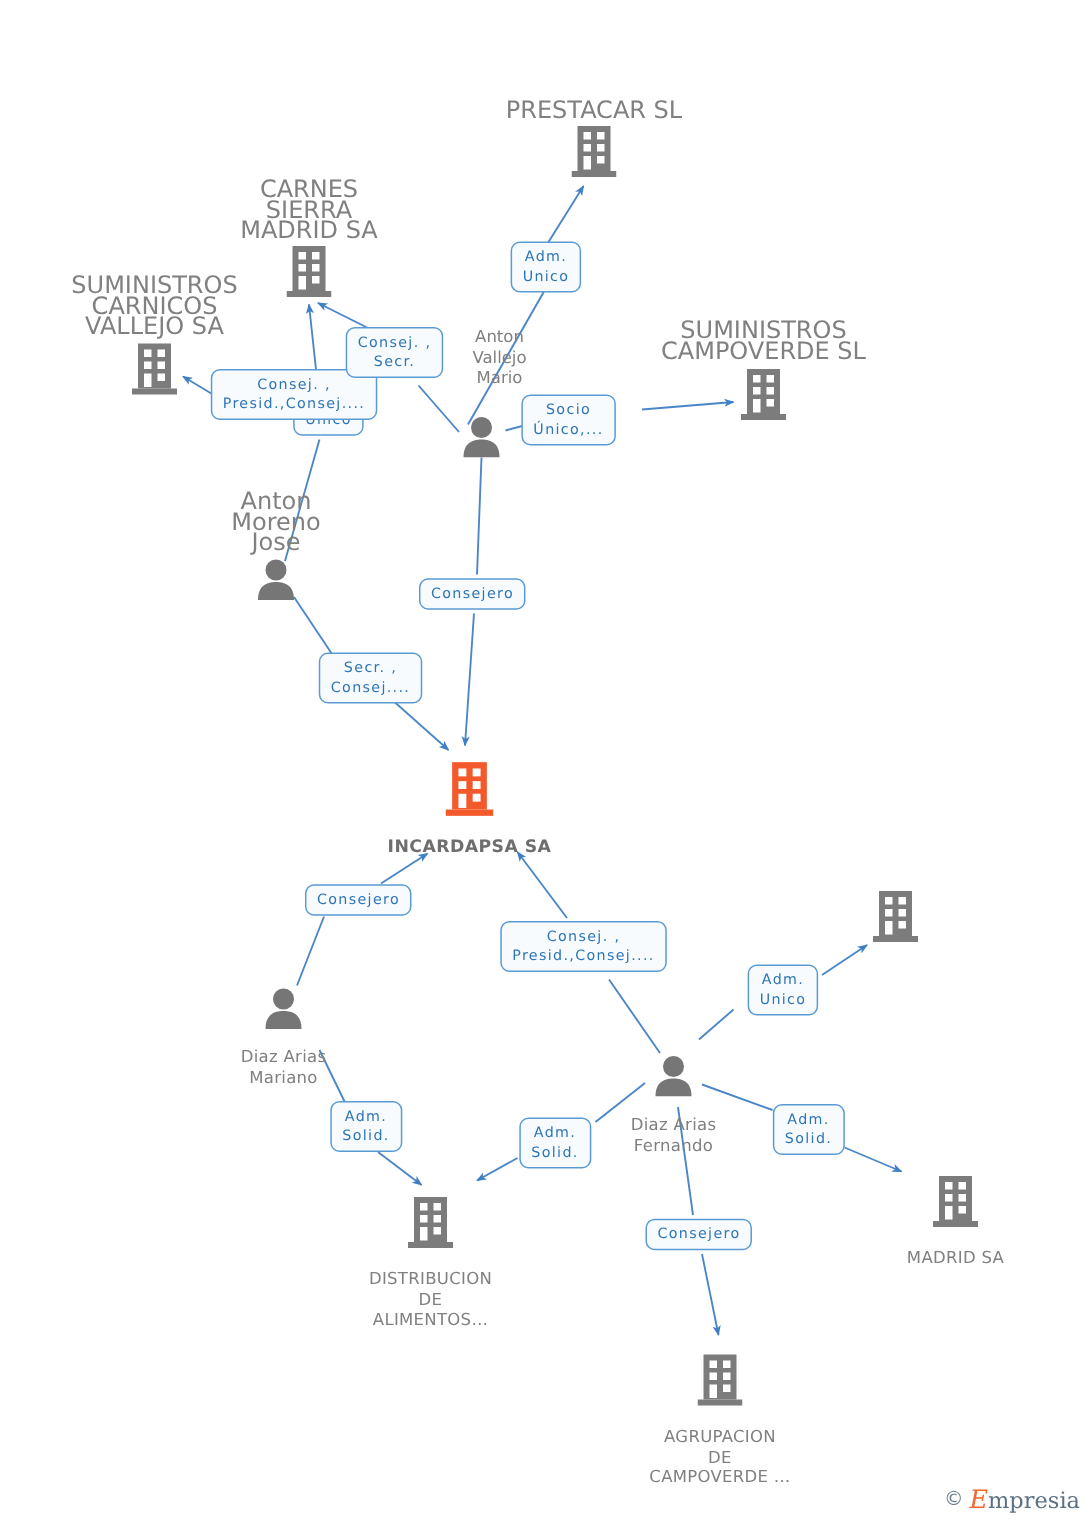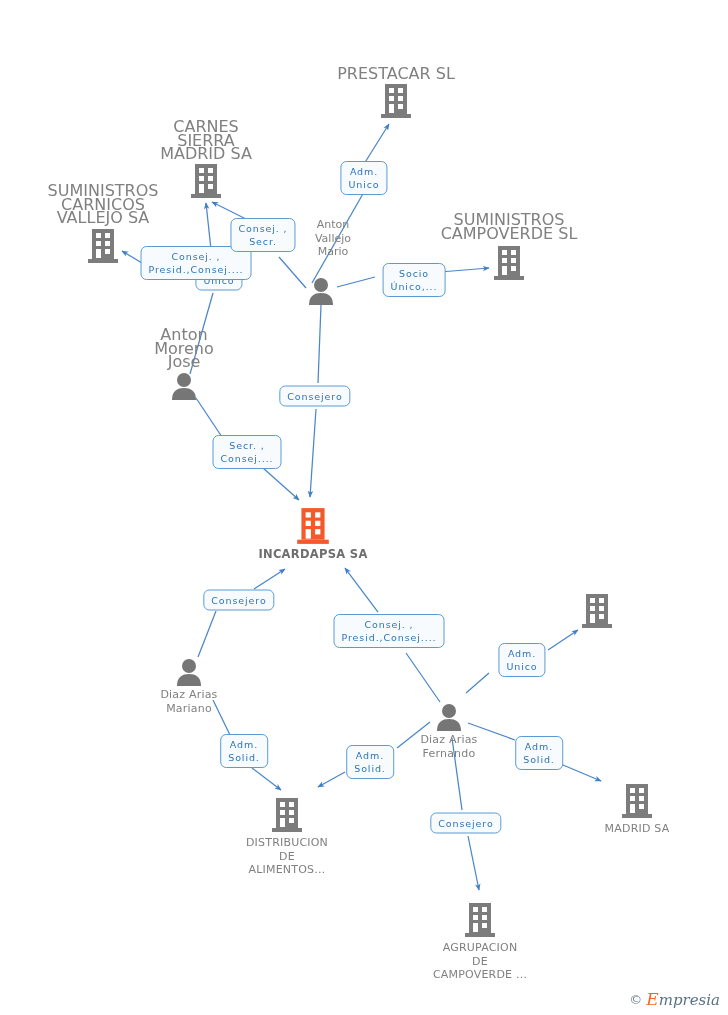--- a/index.html
+++ b/index.html
@@ -6,42 +6,42 @@
   body{
     width:728px;height:1015px;background:#ffffff;
     font-family:"DejaVu Sans", sans-serif;
     position:relative;overflow:hidden;
   }
   #graph{position:absolute;left:0;top:0;width:728px;height:1015px;}
 
   .node{position:absolute;transform:translate(-50%,0);text-align:center;width:150px;}
   .node .glyph{display:block;margin:0 auto;}
   .node .caption{
-    display:block;margin-top:2px;color:#808080;
+    display:block;margin-top:12px;color:#808080;
     font-size:11px;line-height:13.5px;letter-spacing:.2px;
     white-space:pre-line;
   }
   .node.focus .caption{color:#6e6e6e;font-weight:bold;font-size:11.5px;letter-spacing:.3px;}
   .node.person .caption{color:#808080;}
 
   .cap-above{position:absolute;transform:translate(-50%,-100%);width:170px;text-align:center;
              color:#808080;font-size:16px;line-height:13.5px;white-space:pre-line;}
 
   .edgelabel{
     position:absolute;transform:translate(-50%,-50%);
     background:#f7fbfe;border:1px solid #5b9bd5;border-radius:6px;
     color:#2e75b6;font-size:9.5px;line-height:13px;
     padding:3px 7px;text-align:center;white-space:pre-line;
     letter-spacing:.9px;box-sizing:border-box;
   }
 
   .wm{position:absolute;right:8px;bottom:6px;display:flex;align-items:center;gap:4px;}
   .wm .c{color:#6f7f8f;font-size:13px;}
   .wm .e{color:#f2682a;font-size:17px;font-style:italic;font-family:"DejaVu Serif",serif;line-height:1;}
-  .wm .rest{color:#5a7184;font-size:15px;font-style:italic;font-family:"DejaVu Serif",serif;line-height:1;}
+  .wm .rest{color:#5a7184;font-size:15px;font-family:"DejaVu Serif",serif;line-height:1;}
 </style>
 </head>
 <body>
 
 <svg id="graph" viewBox="0 0 728 1015" xmlns="http://www.w3.org/2000/svg">
   <defs>
     <marker id="arrow" viewBox="0 0 10 10" refX="9" refY="5" markerWidth="5.5" markerHeight="5.5" orient="auto-start-reverse">
       <path d="M0,1 L10,5 L0,9 L2.6,5 Z" fill="#3f7fc4"></path>
     </marker>
   </defs>
@@ -280,21 +280,21 @@
 CAMPOVERDE …</span>
 </div>
 
 <div class="edgelabel" style="left:364px;top:178px">Adm.
 Unico</div>
 <div class="edgelabel" style="left:263px;top:235px;z-index:3">Consej. ,
 Secr.</div>
 <div class="edgelabel" style="left:219px;top:280px;z-index:1">Unico</div>
 <div class="edgelabel" style="left:196px;top:263px;z-index:2">Consej. ,
 Presid.,Consej....</div>
-<div class="edgelabel" style="left:414px;top:280px">Socio
+<div class="edgelabel" style="left:379px;top:280px">Socio
 Único,...</div>
 <div class="edgelabel" style="left:315px;top:396px">Consejero</div>
 <div class="edgelabel" style="left:247px;top:452px">Secr. ,
 Consej....</div>
 <div class="edgelabel" style="left:239px;top:600px">Consejero</div>
 <div class="edgelabel" style="left:389px;top:631px">Consej. ,
 Presid.,Consej....</div>
 <div class="edgelabel" style="left:522px;top:660px">Adm.
 Unico</div>
 <div class="edgelabel" style="left:244px;top:751px">Adm.

